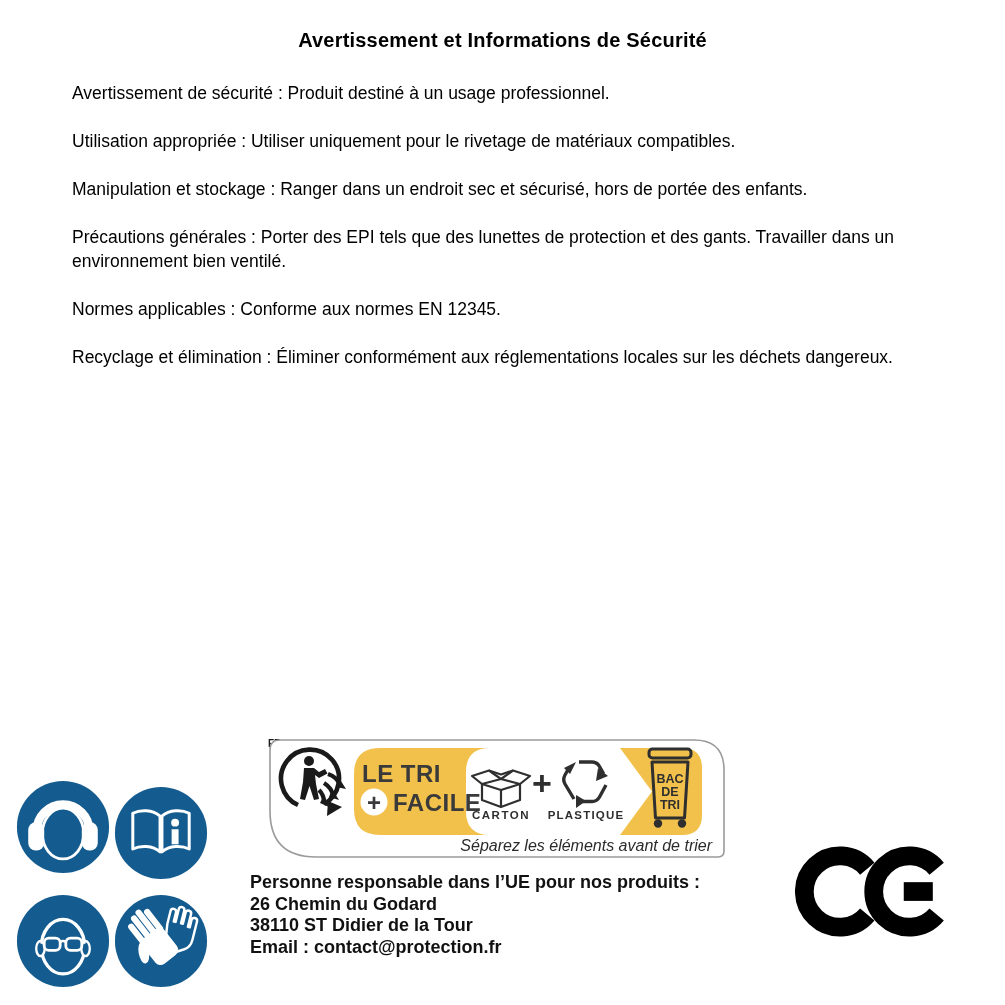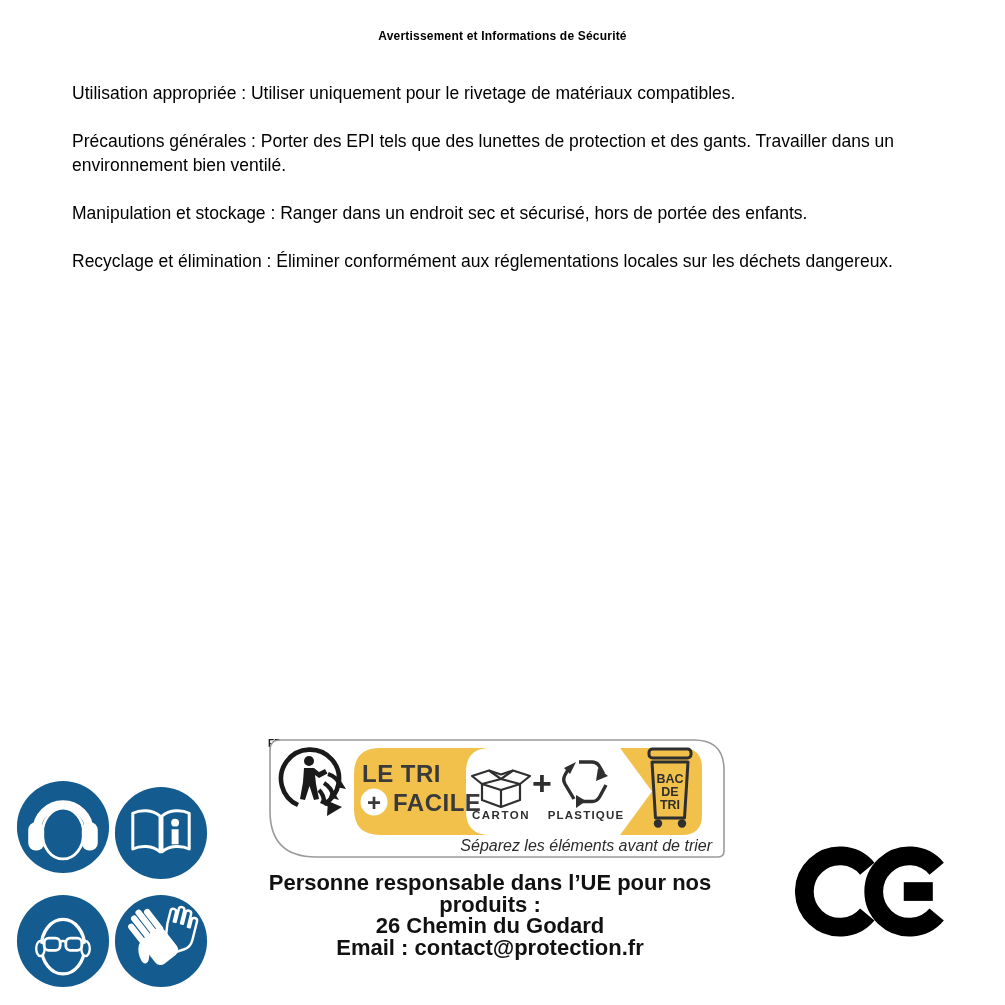--- a/index.html
+++ b/index.html
@@ -2,46 +2,48 @@
 <html><head>
 <meta charset="utf-8">
 <style>
   html,body{margin:0;padding:0;}
   body{
     width:1005px;height:1005px;position:relative;background:#ffffff;
     font-family:"Liberation Sans", sans-serif;color:#000;overflow:hidden;
   }
   .title{
     position:absolute;top:29px;left:0;width:1005px;text-align:center;
-    font-size:12px;font-weight:bold;letter-spacing:.2px;
+    font-size:20px;font-weight:bold;letter-spacing:.2px;
   }
   .body-text{
     position:absolute;left:72px;top:81px;width:880px;
     font-size:17.5px;line-height:24px;
   }
   .body-text p{margin:0 0 24px 0;}
   .picto{position:absolute;}
   .fr-label{position:absolute;left:268px;top:738px;font-size:10px;font-weight:bold;color:#1a1a1a;}
   .infotri{position:absolute;left:268px;top:738px;}
   .address{
-    position:absolute;left:240px;top:872px;width:500px;text-align:center;
-    font-size:22px;font-weight:bold;line-height:21.5px;color:#111;
+    position:absolute;left:250px;top:872px;width:500px;text-align:left;
+    font-size:18px;font-weight:bold;line-height:21.5px;color:#111;
   }
   .ce{position:absolute;left:795px;top:840px;}
   svg text{font-family:"Liberation Sans", sans-serif;}
 </style>
 </head>
 <body>
 
 <div class="title">Avertissement et Informations de Sécurité</div>
 
 <div class="body-text">
+  <p>Avertissement de sécurité : Produit destiné à un usage professionnel.</p>
   <p>Utilisation appropriée : Utiliser uniquement pour le rivetage de matériaux compatibles.</p>
+  <p>Manipulation et stockage : Ranger dans un endroit sec et sécurisé, hors de portée des enfants.</p>
   <p>Précautions générales : Porter des EPI tels que des lunettes de protection et des gants. Travailler dans un environnement bien ventilé.</p>
-  <p>Manipulation et stockage : Ranger dans un endroit sec et sécurisé, hors de portée des enfants.</p>
+  <p>Normes applicables : Conforme aux normes EN 12345.</p>
   <p>Recyclage et élimination : Éliminer conformément aux réglementations locales sur les déchets dangereux.</p>
 </div>
 
 <svg class="picto" style="left:16px;top:780px" width="94" height="94" viewBox="0 0 100 100">
   <circle cx="50" cy="50" r="49" fill="#145C8F"></circle>
   <ellipse cx="50" cy="57" rx="22" ry="27" fill="#145C8F" stroke="#fff" stroke-width="3"></ellipse>
   <path d="M22 54 A 28 28 0 1 1 78 54" fill="none" stroke="#fff" stroke-width="9"></path>
   <rect x="13" y="45" width="17" height="30" rx="8" fill="#fff"></rect>
   <rect x="70" y="45" width="17" height="30" rx="8" fill="#fff"></rect>
 </svg>
@@ -140,20 +142,21 @@
     <text x="402" y="58" font-size="12.5" font-weight="bold" fill="#2f2f2f" text-anchor="middle">DE</text>
     <text x="402" y="71" font-size="12.5" font-weight="bold" fill="#2f2f2f" text-anchor="middle">TRI</text>
   </g>
 
   <text x="444" y="113" font-size="16" font-style="italic" fill="#2b2b2b" text-anchor="end">Séparez les éléments avant de trier</text>
 </svg>
 
 <div class="address">
   <div>Personne responsable dans l’UE pour nos produits :</div>
   <div>26 Chemin du Godard</div>
+  <div>38110 ST Didier de la Tour</div>
   <div>Email : contact@protection.fr</div>
 </div>
 
 <svg class="ce" width="150" height="104" viewBox="0 0 160 105">
   <path d="M77.1 27.6 A 38 38 0 1 0 77.1 76.4" fill="none" stroke="#000" stroke-width="20"></path>
   <path d="M151.1 27.6 A 38 38 0 1 0 151.1 76.4" fill="none" stroke="#000" stroke-width="20"></path>
   <line x1="116" y1="52" x2="147" y2="52" stroke="#000" stroke-width="20"></line>
 </svg>
 
 </body></html>

